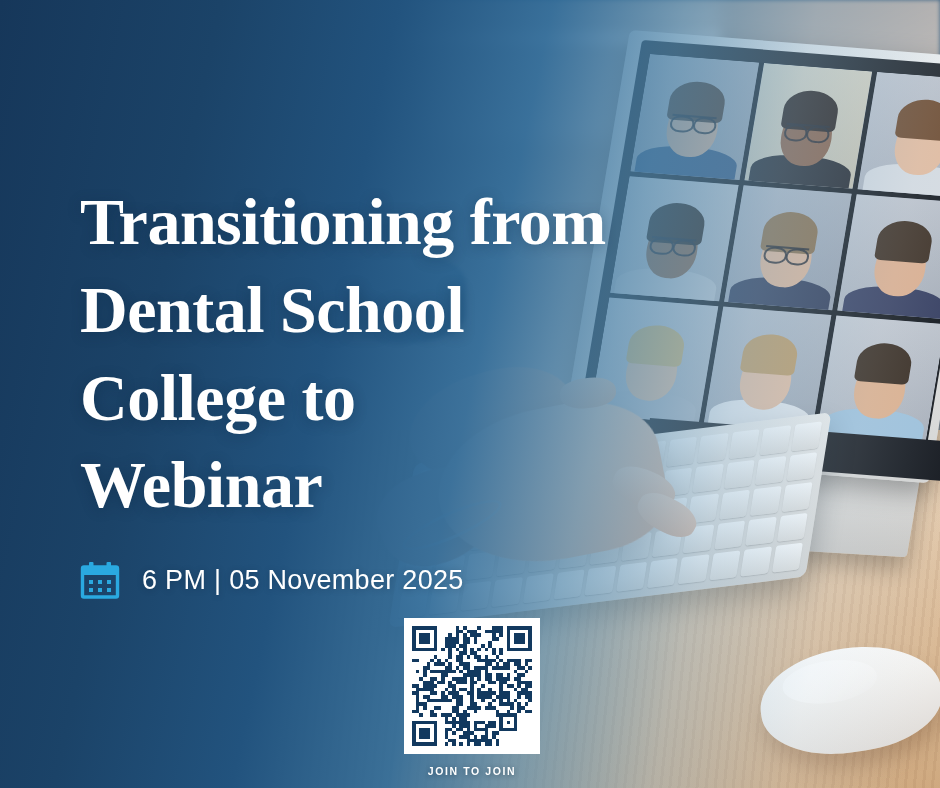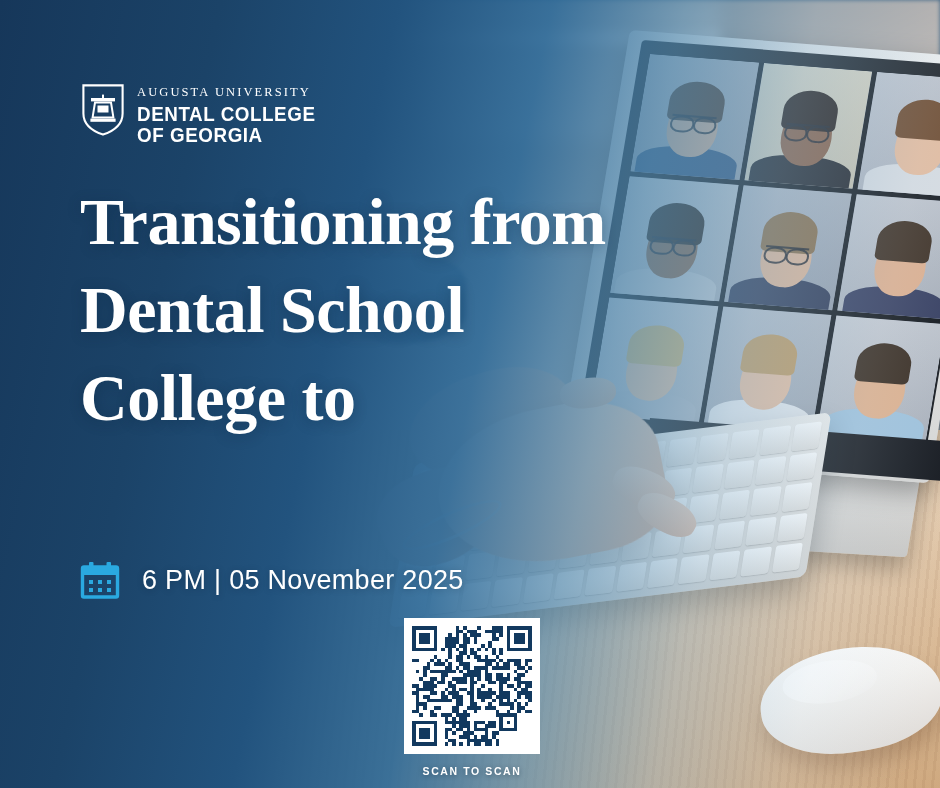--- a/index.html
+++ b/index.html
@@ -418,40 +418,26 @@
     <div class="finger f2"></div>
     <div class="bracelet"></div>
 
     <div class="mouse"></div>
   </div>
 
   <div class="tint"></div>
 
   <div class="content">
 
-    <div class="logo">
-      <svg class="shield" viewBox="0 0 42 52">
-        <path d="M1.4 1.4h39.2v28c0 11-8.6 17.4-19.6 21.2C10 46.8 1.4 40.4 1.4 29.4z" fill="none" stroke="#ffffff" stroke-width="2.1"></path>
-        <rect x="9" y="14" width="24" height="3.4" fill="#fff"></rect>
-        <path d="M13 18.6h16l2.4 14.8H10.6z" fill="none" stroke="#fff" stroke-width="2"></path>
-        <rect x="15.5" y="21.5" width="11" height="7" fill="#fff"></rect>
-        <rect x="8.4" y="34.6" width="25.2" height="3.2" fill="#fff"></rect>
-        <rect x="20" y="10.6" width="2" height="3.6" fill="#fff"></rect>
-      </svg>
-      <div class="logo-text">
-        <div class="logo-au">AUGUSTA UNIVERSITY</div>
-        <div class="logo-main">DENTAL COLLEGE</div>
-        <div class="logo-main">OF GEORGIA</div>
-      </div>
-    </div>
 
     <div class="title">
       <span>Transitioning from</span>
       <span>Dental School</span>
       <span>College to</span>
+      <span>Webinar</span>
     </div>
 
     <div class="datebar">
       <svg class="cal-icon" viewBox="0 0 40 40">
         <rect x="2.5" y="7" width="35" height="30" rx="1.5" fill="none" stroke="#2aa9e0" stroke-width="3.4"></rect>
         <rect x="2.5" y="7" width="35" height="8" fill="#2aa9e0"></rect>
         <rect x="9" y="2" width="4.5" height="7" rx="1" fill="#2aa9e0"></rect>
         <rect x="26.5" y="2" width="4.5" height="7" rx="1" fill="#2aa9e0"></rect>
         <g fill="#2aa9e0">
           <rect x="9" y="20" width="4" height="4"></rect>
@@ -1552,17 +1538,17 @@
             <i style="background: rgb(255, 255, 255);"></i>
             <i style="background: rgb(255, 255, 255);"></i>
             <i style="background: rgb(255, 255, 255);"></i>
             <i style="background: rgb(255, 255, 255);"></i>
             <i style="background: rgb(255, 255, 255);"></i>
             <i style="background: rgb(255, 255, 255);"></i>
             <i style="background: rgb(255, 255, 255);"></i>
             <i style="background: rgb(255, 255, 255);"></i>
           </div>
       </div>
-      <div class="scan-label">SCAN TO SCAN</div>
+      <div class="scan-label">JOIN TO JOIN</div>
     </div>
 
   </div>
 </div>
 
 </body></html>

